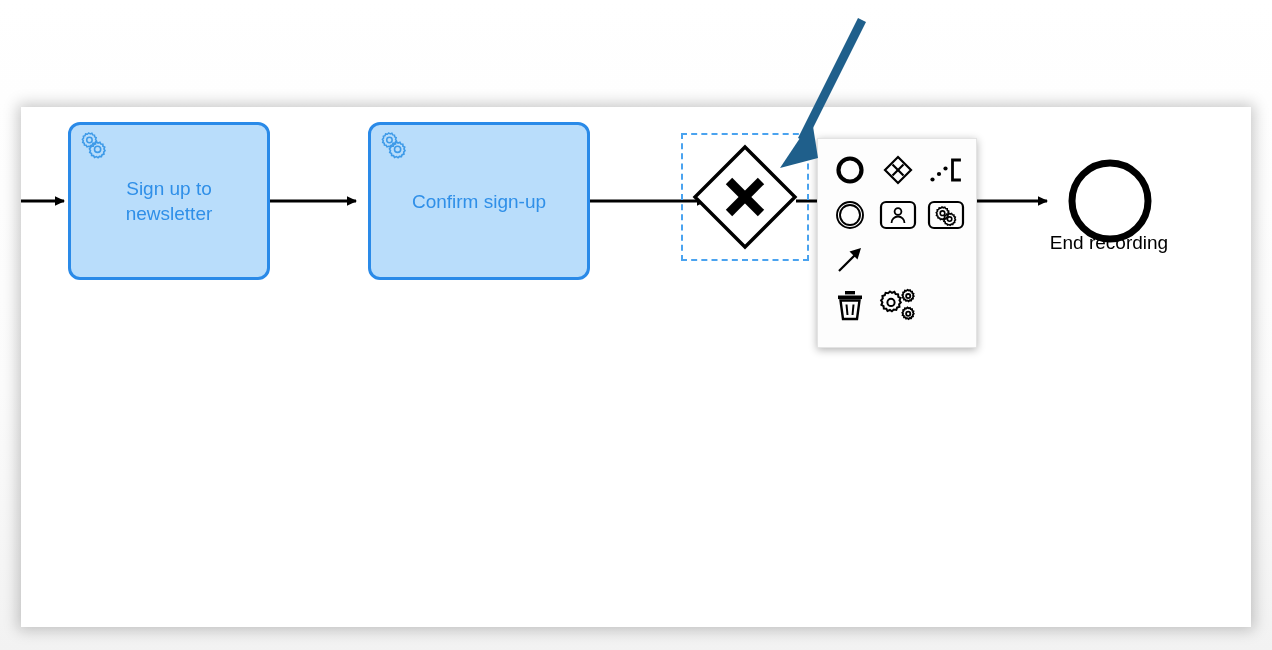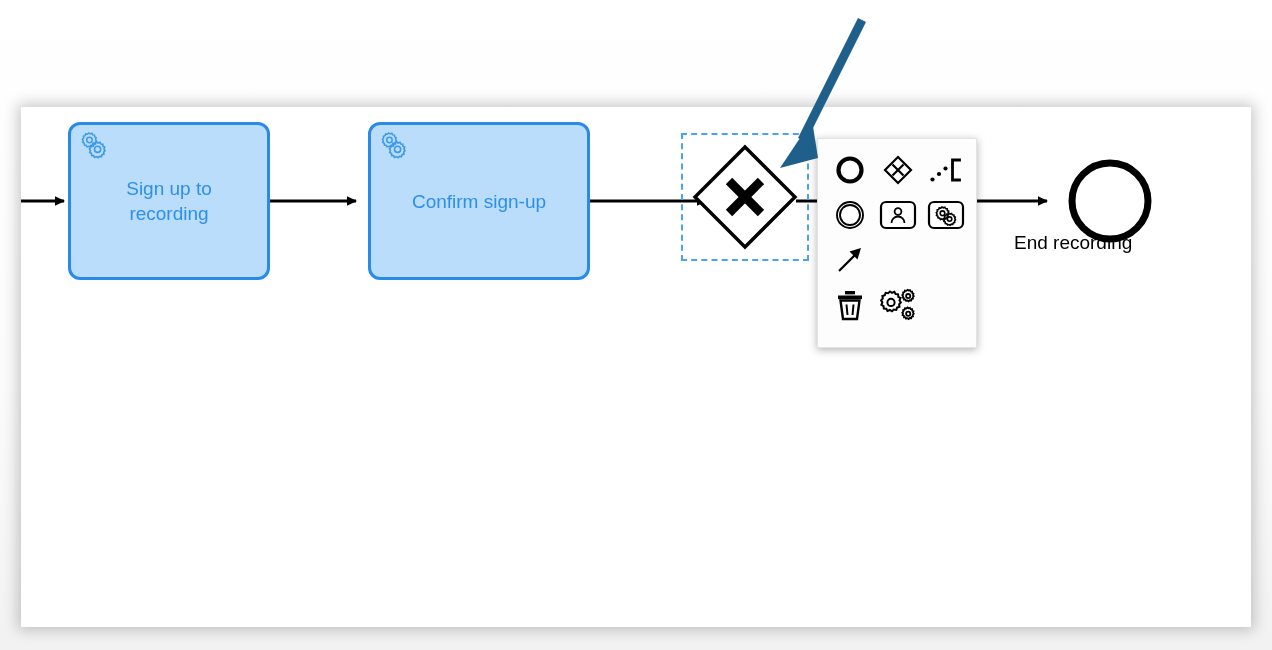--- a/index.html
+++ b/index.html
@@ -51,21 +51,21 @@
   
   #gateway-wrap{position:absolute;left:660px;top:26px;width:128px;height:128px;}
   .selection-box{
     position:absolute;inset:0;
     border:2px dashed #4aa3ef;
     box-sizing:border-box;
   }
   
   #end-event{position:absolute;left:1043px;top:48px;width:92px;height:92px;}
   .end-label{
-    position:absolute;left:993px;top:125px;width:190px;
+    position:absolute;left:993px;top:125px;width:190px;text-align:center;
     font-size:19px;color:#000;user-select:none;
   }
   
   #context-pad{
     position:absolute;
     left:817px;top:138px;
     width:160px;height:210px;
     background:#fdfdfd;
     border:1px solid #e3e3e3;
     box-shadow:0 2px 8px rgba(0,0,0,0.30);
@@ -117,21 +117,21 @@
           <path d="M11.5 3.2 l1.5 1.0 1.8-.7 .9 1.7 1.9 .2 .1 1.9 1.7 .9 -.7 1.8 1.0 1.6 -1.3 1.4 .3 1.9 -1.8 .6 -.6 1.8 -1.9-.3 -1.4 1.3 -1.6-1.0 -1.8 .7 -.9-1.7 -1.9-.2 -.1-1.9 -1.7-.9 .7-1.8 -1.0-1.6 1.3-1.4 -.3-1.9 1.8-.6 .6-1.8 1.9 .3z"></path>
           <circle cx="12.2" cy="10.6" r="2.9"></circle>
         </g>
         <g fill="none" stroke="#3d9ae8" stroke-width="1.7">
           <path d="M19.8 12.8 l1.6 1.1 2.0-.8 1.0 1.9 2.1 .2 .1 2.1 1.9 1.0 -.8 2.0 1.1 1.8 -1.4 1.5 .3 2.1 -2.0 .7 -.7 2.0 -2.1-.3 -1.5 1.4 -1.8-1.1 -2.0 .8 -1.0-1.9 -2.1-.2 -.1-2.1 -1.9-1.0 .8-2.0 -1.1-1.8 1.4-1.5 -.3-2.1 2.0-.7 .7-2.0 2.1 .3z"></path>
           <circle cx="20.9" cy="20.6" r="3.3"></circle>
         </g>
       </svg>
     </span>
     <span class="task-label">Sign up to
-recording</span>
+newsletter</span>
   </div>
 
   <div class="task" style="left:347px;top:15px;width:222px;height:158px;">
     <span class="task-type-icon">
       <svg viewBox="0 0 32 32" width="30" height="30" xmlns="http://www.w3.org/2000/svg">
         <g fill="none" stroke="#3d9ae8" stroke-width="1.6">
           <path d="M11.5 3.2 l1.5 1.0 1.8-.7 .9 1.7 1.9 .2 .1 1.9 1.7 .9 -.7 1.8 1.0 1.6 -1.3 1.4 .3 1.9 -1.8 .6 -.6 1.8 -1.9-.3 -1.4 1.3 -1.6-1.0 -1.8 .7 -.9-1.7 -1.9-.2 -.1-1.9 -1.7-.9 .7-1.8 -1.0-1.6 1.3-1.4 -.3-1.9 1.8-.6 .6-1.8 1.9 .3z"></path>
           <circle cx="12.2" cy="10.6" r="2.9"></circle>
         </g>
         <g fill="none" stroke="#3d9ae8" stroke-width="1.7">

